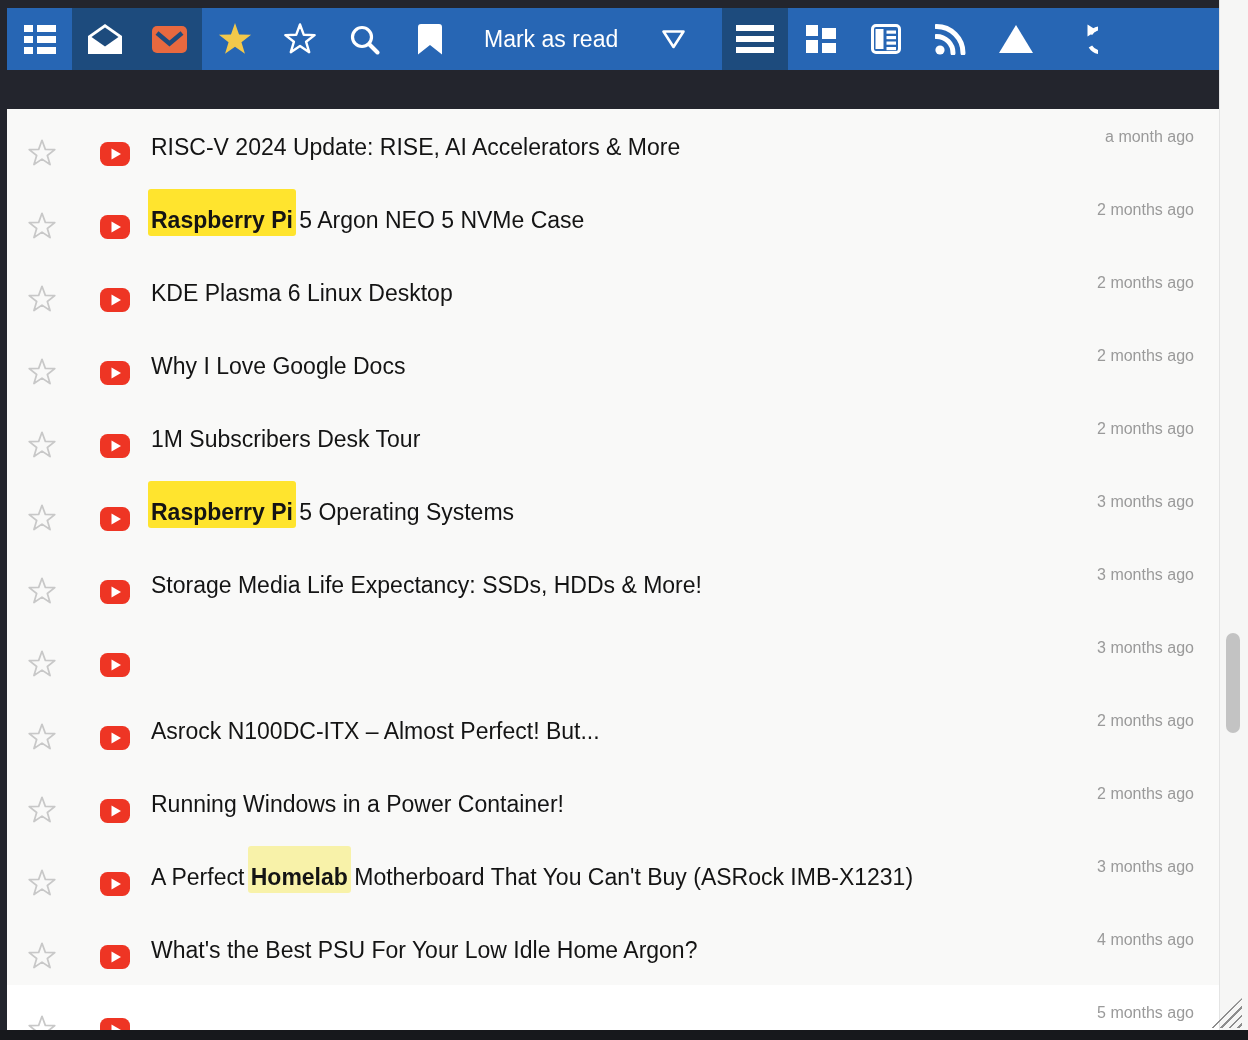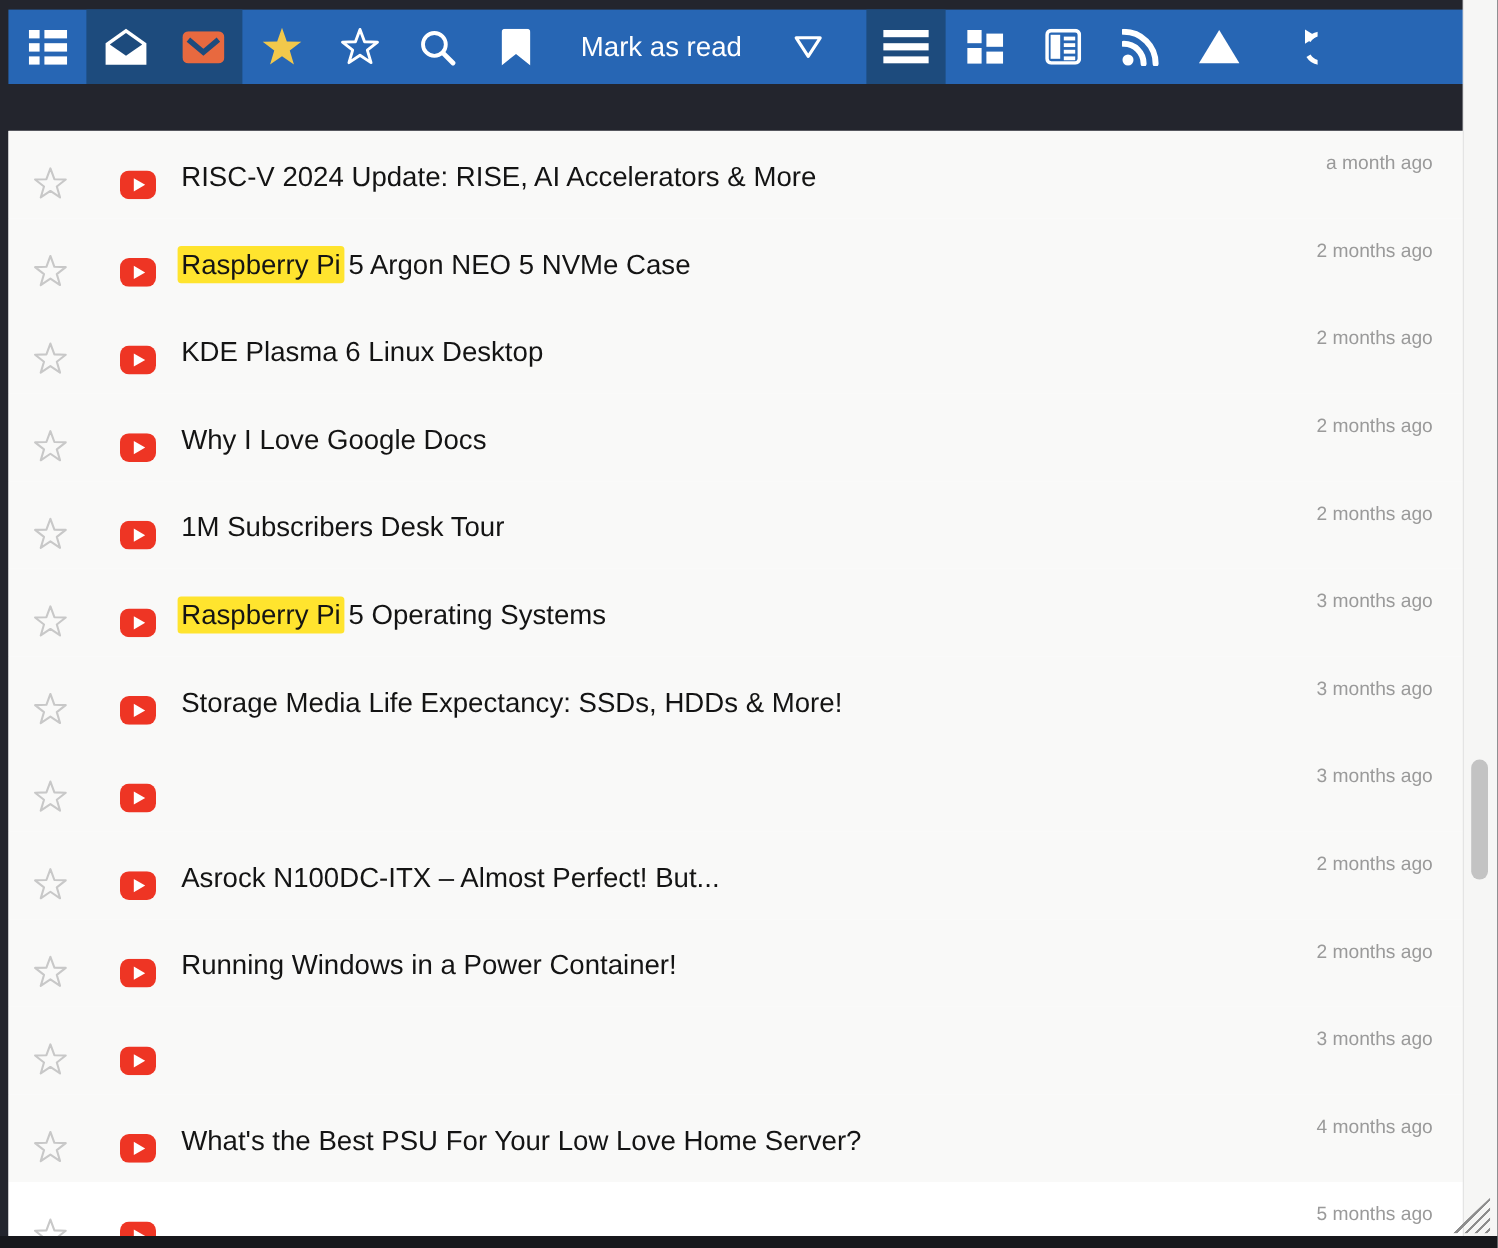--- a/index.html
+++ b/index.html
@@ -42,21 +42,21 @@
   .row .star{position:absolute;left:20px;top:30px;width:30px;height:28px;cursor:pointer;}
   .row .yt{position:absolute;left:93px;top:33px;width:30px;height:24px;}
   .row .title{
     position:absolute;left:144px;top:24px;right:200px;
     font-size:23px;color:#141414;white-space:nowrap;line-height:28px;
   }
   .row .age{
     position:absolute;right:47px;top:19px;
     font-size:16px;color:#9a9a9a;white-space:nowrap;
   }
-  .hl{border-radius:3px;padding:2px 3px 3px 3px;margin:-2px -3px -3px -3px;}
+  .hl{border-radius:3px;padding:18px 3px 3px 3px;margin:-2px -3px -3px -3px;font-weight:bold;}
   .hl.strong{background:#ffe42e;}
   .hl.soft{background:#f8f2a9;}
   
   #scrollbar{
     position:absolute;right:0;top:0;bottom:0;width:29px;
     background:#f6f6f5;border-left:1px solid #e4e4e4;box-sizing:border-box;
   }
   #scroll-thumb{
     position:absolute;left:6px;top:633px;width:14px;height:100px;
     background:#c3c3c3;border-radius:7px;cursor:pointer;
@@ -383,35 +383,36 @@
         <svg width="30" height="28" viewBox="0 0 34 32">
           <polygon points="17,1.5 20.8,11.8 31.6,12.1 23.1,18.8 26.2,29.2 17,23 7.8,29.2 10.9,18.8 2.4,12.1 13.2,11.8" fill="none" stroke="#c8c8c8" stroke-width="2" stroke-linejoin="round"></polygon>
         </svg>
       </span>
       <span class="yt">
         <svg width="30" height="24" viewBox="0 0 30 24">
           <rect x="0" y="0" width="30" height="24" rx="7.5" fill="#ee3524"></rect>
           <polygon points="11.5,6.5 21,12 11.5,17.5" fill="#fff"></polygon>
         </svg>
       </span>
+      <span class="title"><span>A Perfect </span><span class="hl soft">Homelab</span><span> Motherboard That You Can't Buy (ASRock IMB-X1231)</span></span>
       <span class="age">3 months ago</span>
     </div>
       <div class="row">
       <span class="star">
         <svg width="30" height="28" viewBox="0 0 34 32">
           <polygon points="17,1.5 20.8,11.8 31.6,12.1 23.1,18.8 26.2,29.2 17,23 7.8,29.2 10.9,18.8 2.4,12.1 13.2,11.8" fill="none" stroke="#c8c8c8" stroke-width="2" stroke-linejoin="round"></polygon>
         </svg>
       </span>
       <span class="yt">
         <svg width="30" height="24" viewBox="0 0 30 24">
           <rect x="0" y="0" width="30" height="24" rx="7.5" fill="#ee3524"></rect>
           <polygon points="11.5,6.5 21,12 11.5,17.5" fill="#fff"></polygon>
         </svg>
       </span>
-      <span class="title"><span>What's the Best PSU For Your Low Love Home Server?</span></span>
+      <span class="title"><span>What's the Best PSU For Your Low Idle Home Argon?</span></span>
       <span class="age">4 months ago</span>
     </div>
       <div class="row selected">
       <span class="star">
         <svg width="30" height="28" viewBox="0 0 34 32">
           <polygon points="17,1.5 20.8,11.8 31.6,12.1 23.1,18.8 26.2,29.2 17,23 7.8,29.2 10.9,18.8 2.4,12.1 13.2,11.8" fill="none" stroke="#c8c8c8" stroke-width="2" stroke-linejoin="round"></polygon>
         </svg>
       </span>
       <span class="yt">
         <svg width="30" height="24" viewBox="0 0 30 24">

